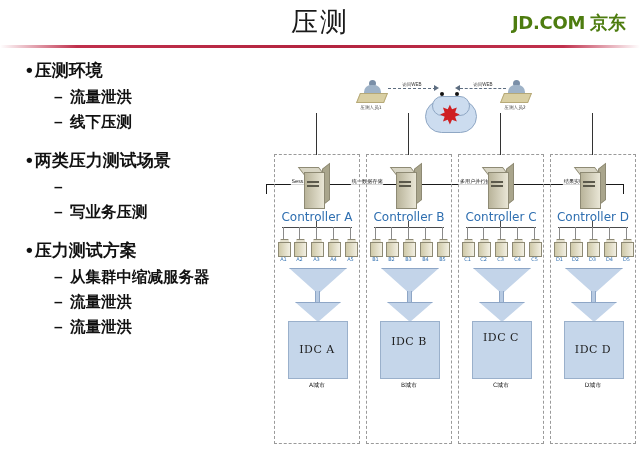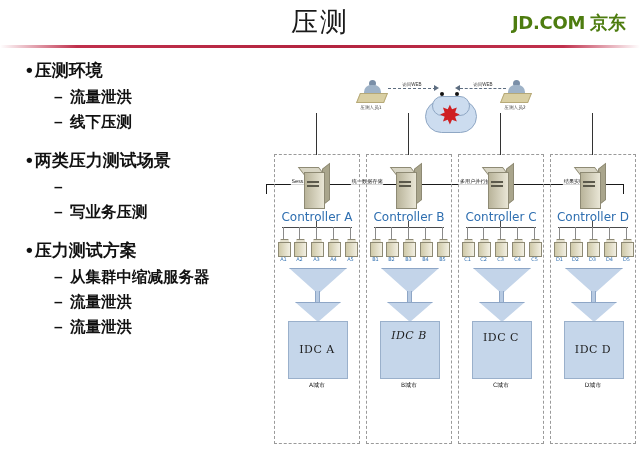--- a/index.html
+++ b/index.html
@@ -417,21 +417,21 @@
       </div>
     <div class="agent-lbl" style="left:2px;">B1</div>
     <div class="agent-lbl" style="left:18px;">B2</div>
     <div class="agent-lbl" style="left:35px;">B3</div>
     <div class="agent-lbl" style="left:52px;">B4</div>
     <div class="agent-lbl" style="left:69px;">B5</div>
     <div class="funnel"></div>
     <div class="funnel-neck"></div>
     <div class="big-arrow"></div>
     <div class="idc"></div>
-    <div class="idc-txt" style="left:13px;top:152px;font-style:italic;">IDC B</div>
+    <div class="idc-txt" style="left:13px;top:158px;">IDC B</div>
     <div class="city">B城市</div>
   </div>
 
   <div class="col" style="left:196px;">
     <div class="ctrl-stem"></div>
     <div class="server">
       <div class="top"></div>
       <div class="side"></div>
       <div class="face"></div>
       <div class="slot" style="top:14px;"></div>

